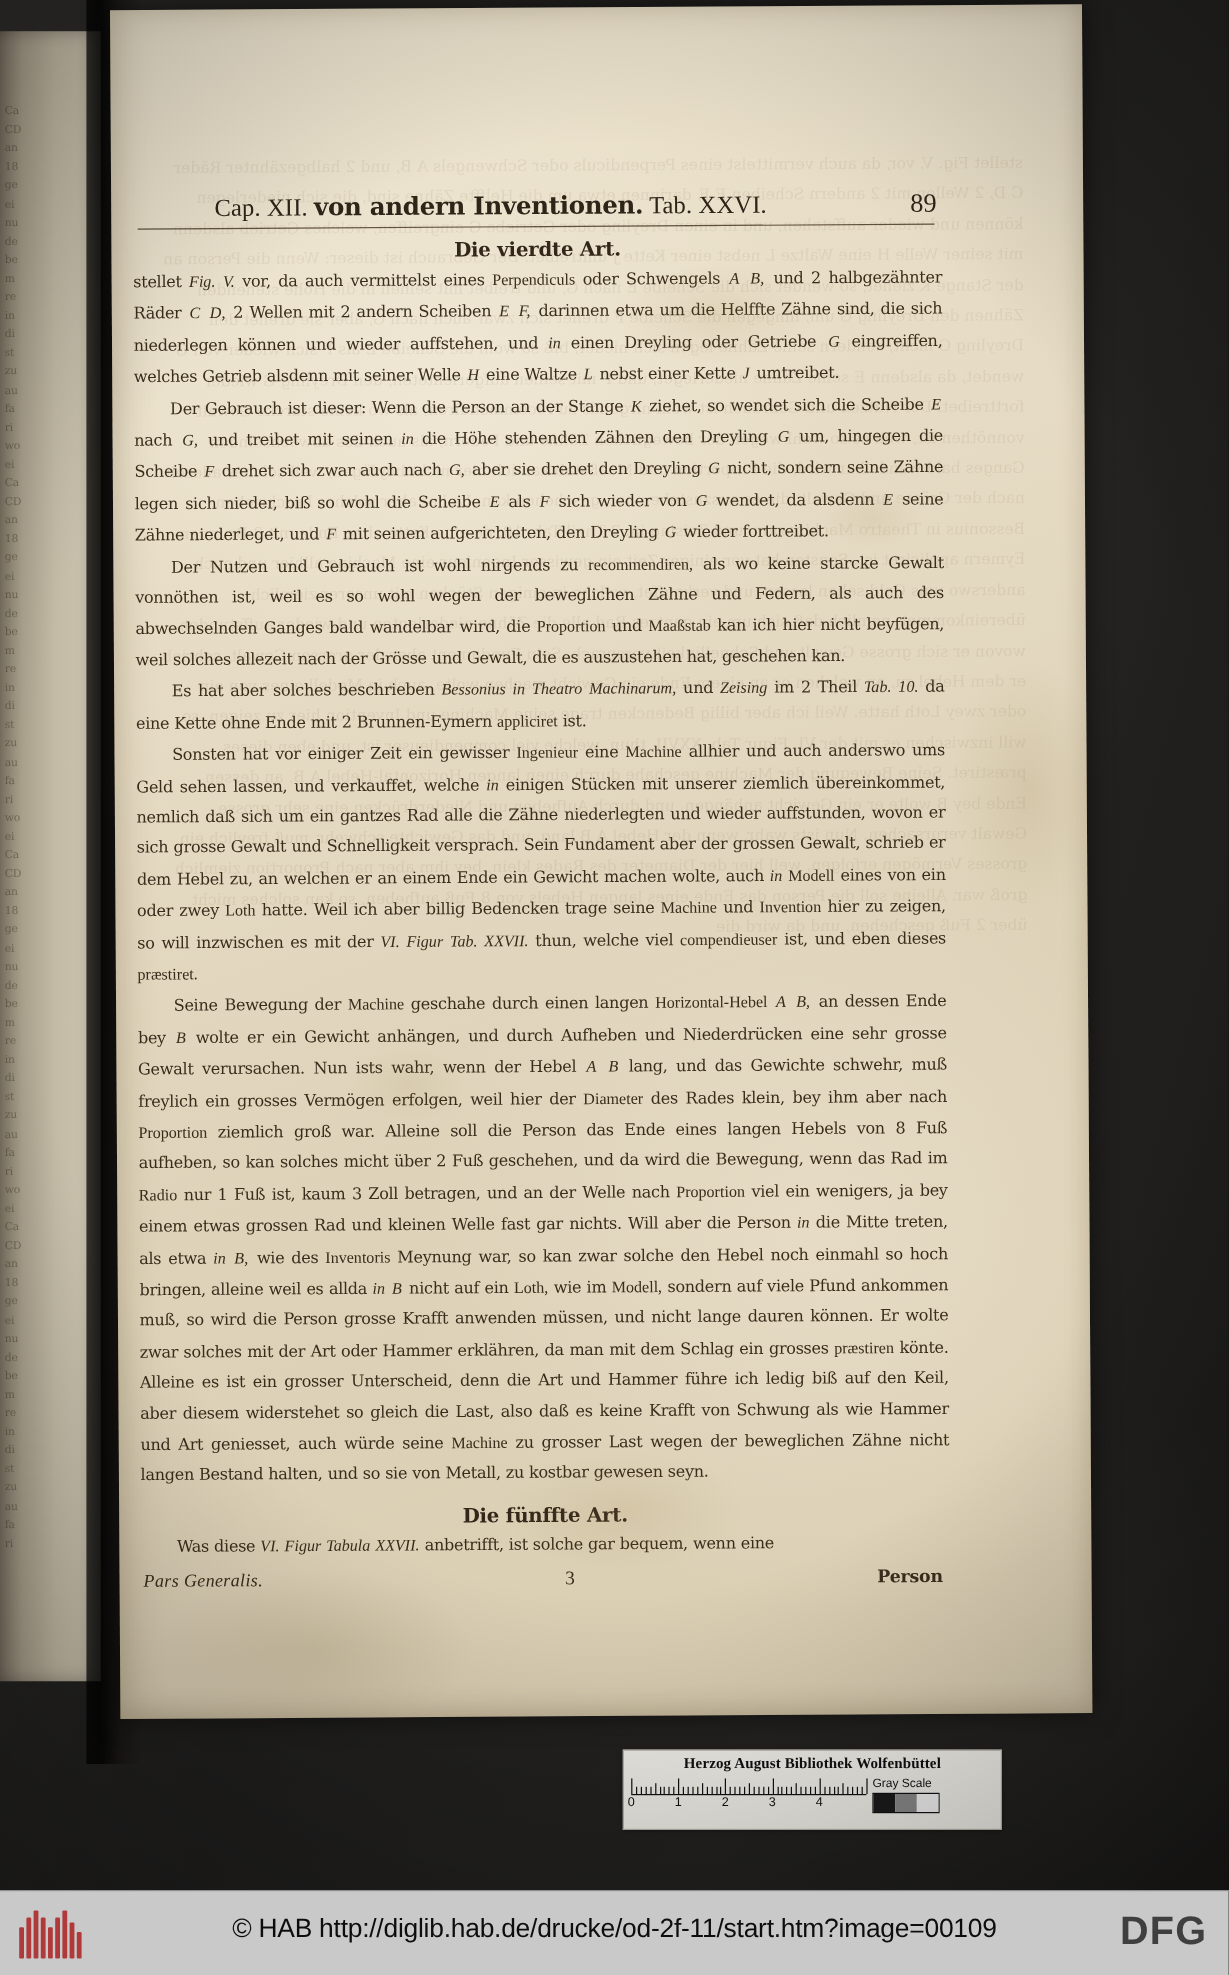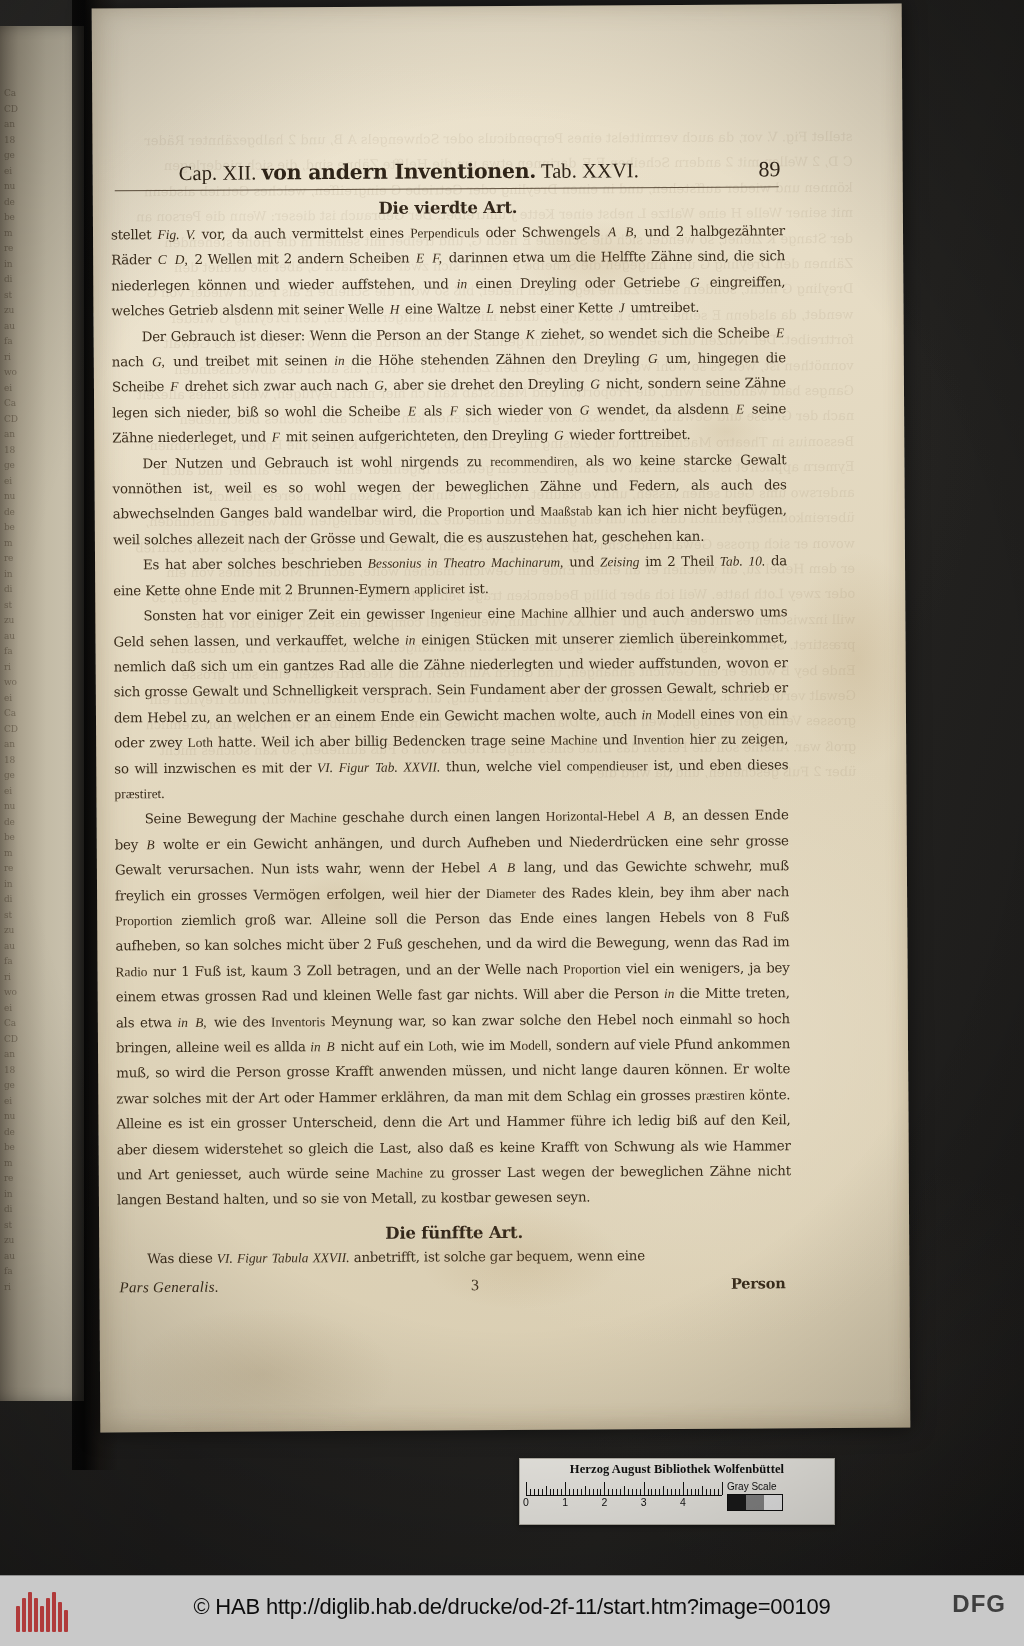--- a/index.html
+++ b/index.html
@@ -307,21 +307,21 @@
     display: block;
     width: 4px;
     background: #b03a3a;
     border-radius: 1px;
   }
   .dfg-mark {
     position: absolute;
     right: 18px; top: 14px;
     font-family: "Liberation Sans", sans-serif;
     font-weight: bold;
-    font-size: 24px;
+    font-size: 33px;
     letter-spacing: 1px;
     color: #3f3f3f;
   }
 
   
   .vignette {
     position: absolute;
     left: 0; top: 0;
     width: 1024px; height: 1575px;
     pointer-events: none;

